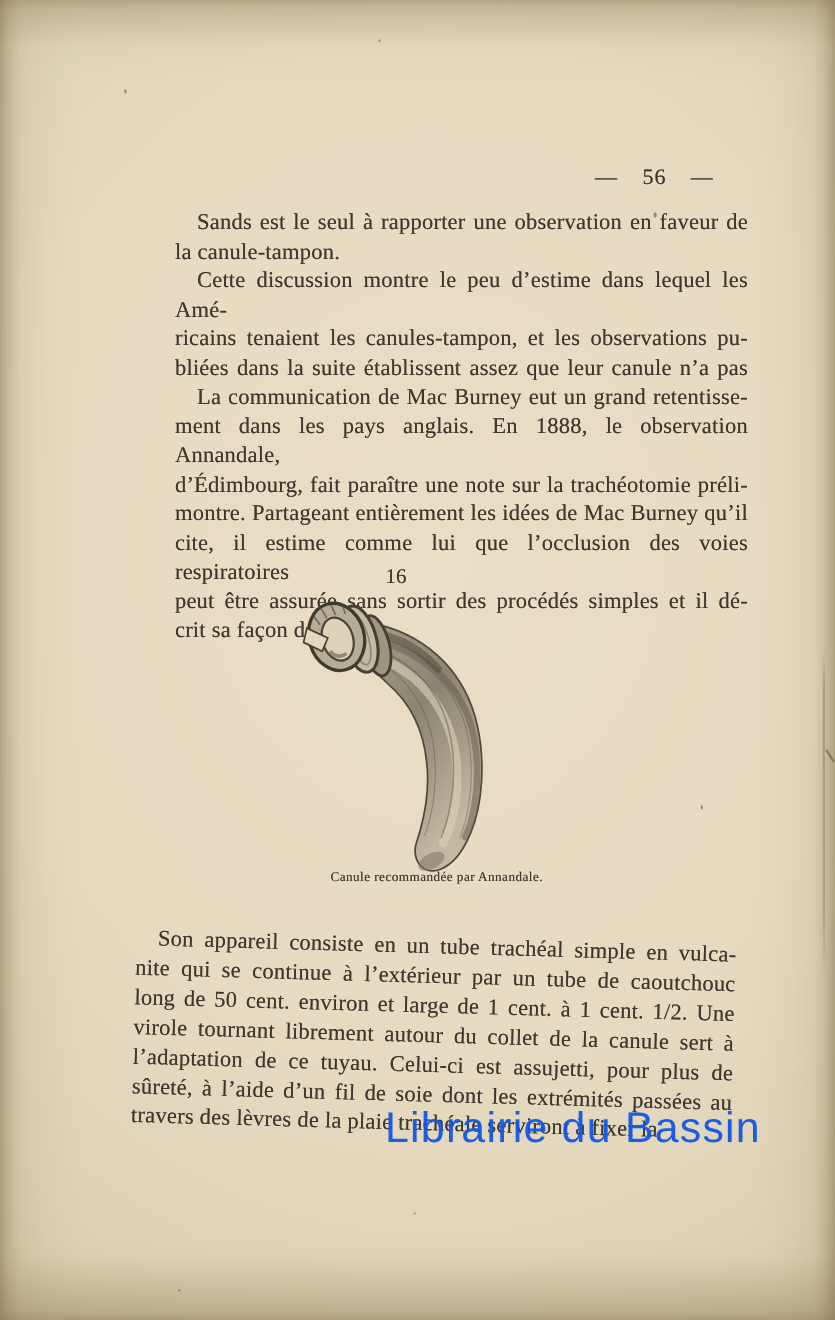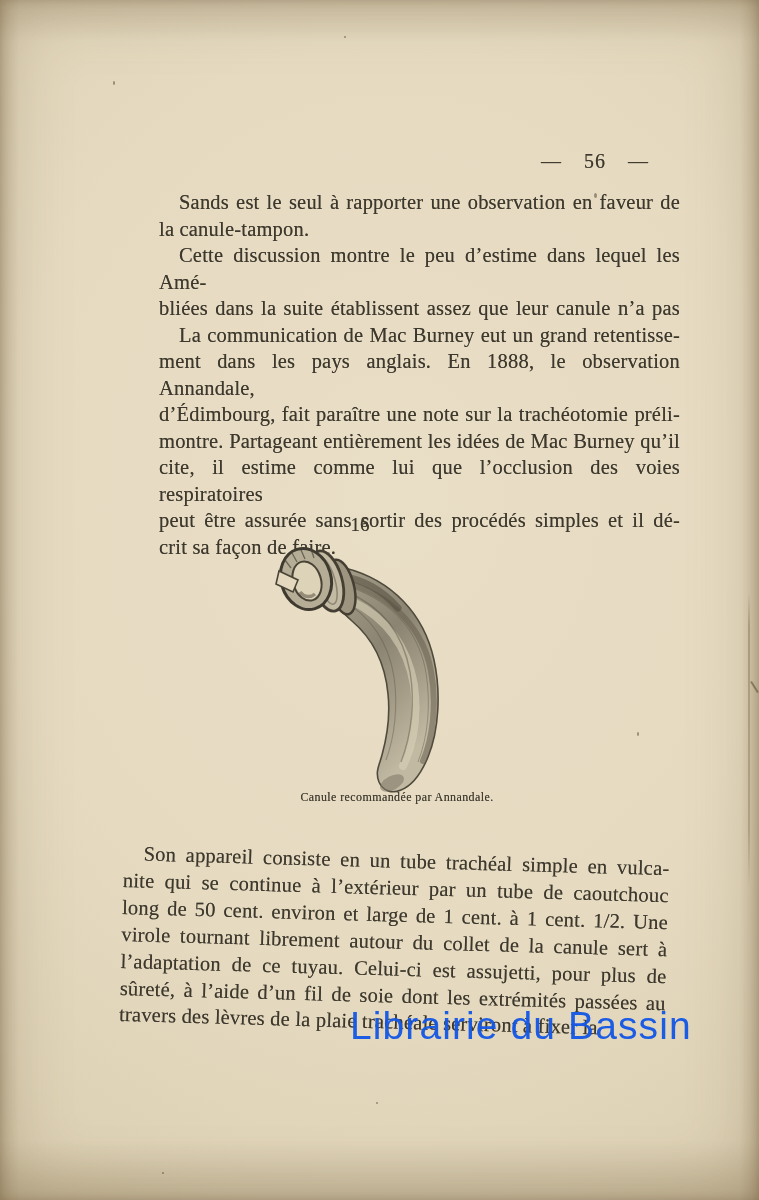--- a/index.html
+++ b/index.html
@@ -67,20 +67,21 @@
 <body>
 
 <div class="page">
 
   <div class="page-num">— 56 —</div>
 
   <div class="block-main txt">
     <div class="jline indent">Sands est le seul à rapporter une observation en faveur de</div>
     <div class="jline last">la canule-tampon.</div>
     <div class="jline indent">Cette discussion montre le peu d’estime dans lequel les Amé-</div>
+    <div class="jline">ricains tenaient les canules-tampon, et les observations pu-</div>
     <div class="jline">bliées dans la suite établissent assez que leur canule n’a pas</div>
     <div class="jline indent">La communication de Mac Burney eut un grand retentisse-</div>
     <div class="jline">ment dans les pays anglais. En 1888, le observation Annandale,</div>
     <div class="jline">d’Édimbourg, fait paraître une note sur la trachéotomie préli-</div>
     <div class="jline">montre. Partageant entièrement les idées de Mac Burney qu’il</div>
     <div class="jline">cite, il estime comme lui que l’occlusion des voies respiratoires</div>
     <div class="jline">peut être assurée sans sortir des procédés simples et il dé-</div>
     <div class="jline last">crit sa façon de faire.</div>
   </div>
 

